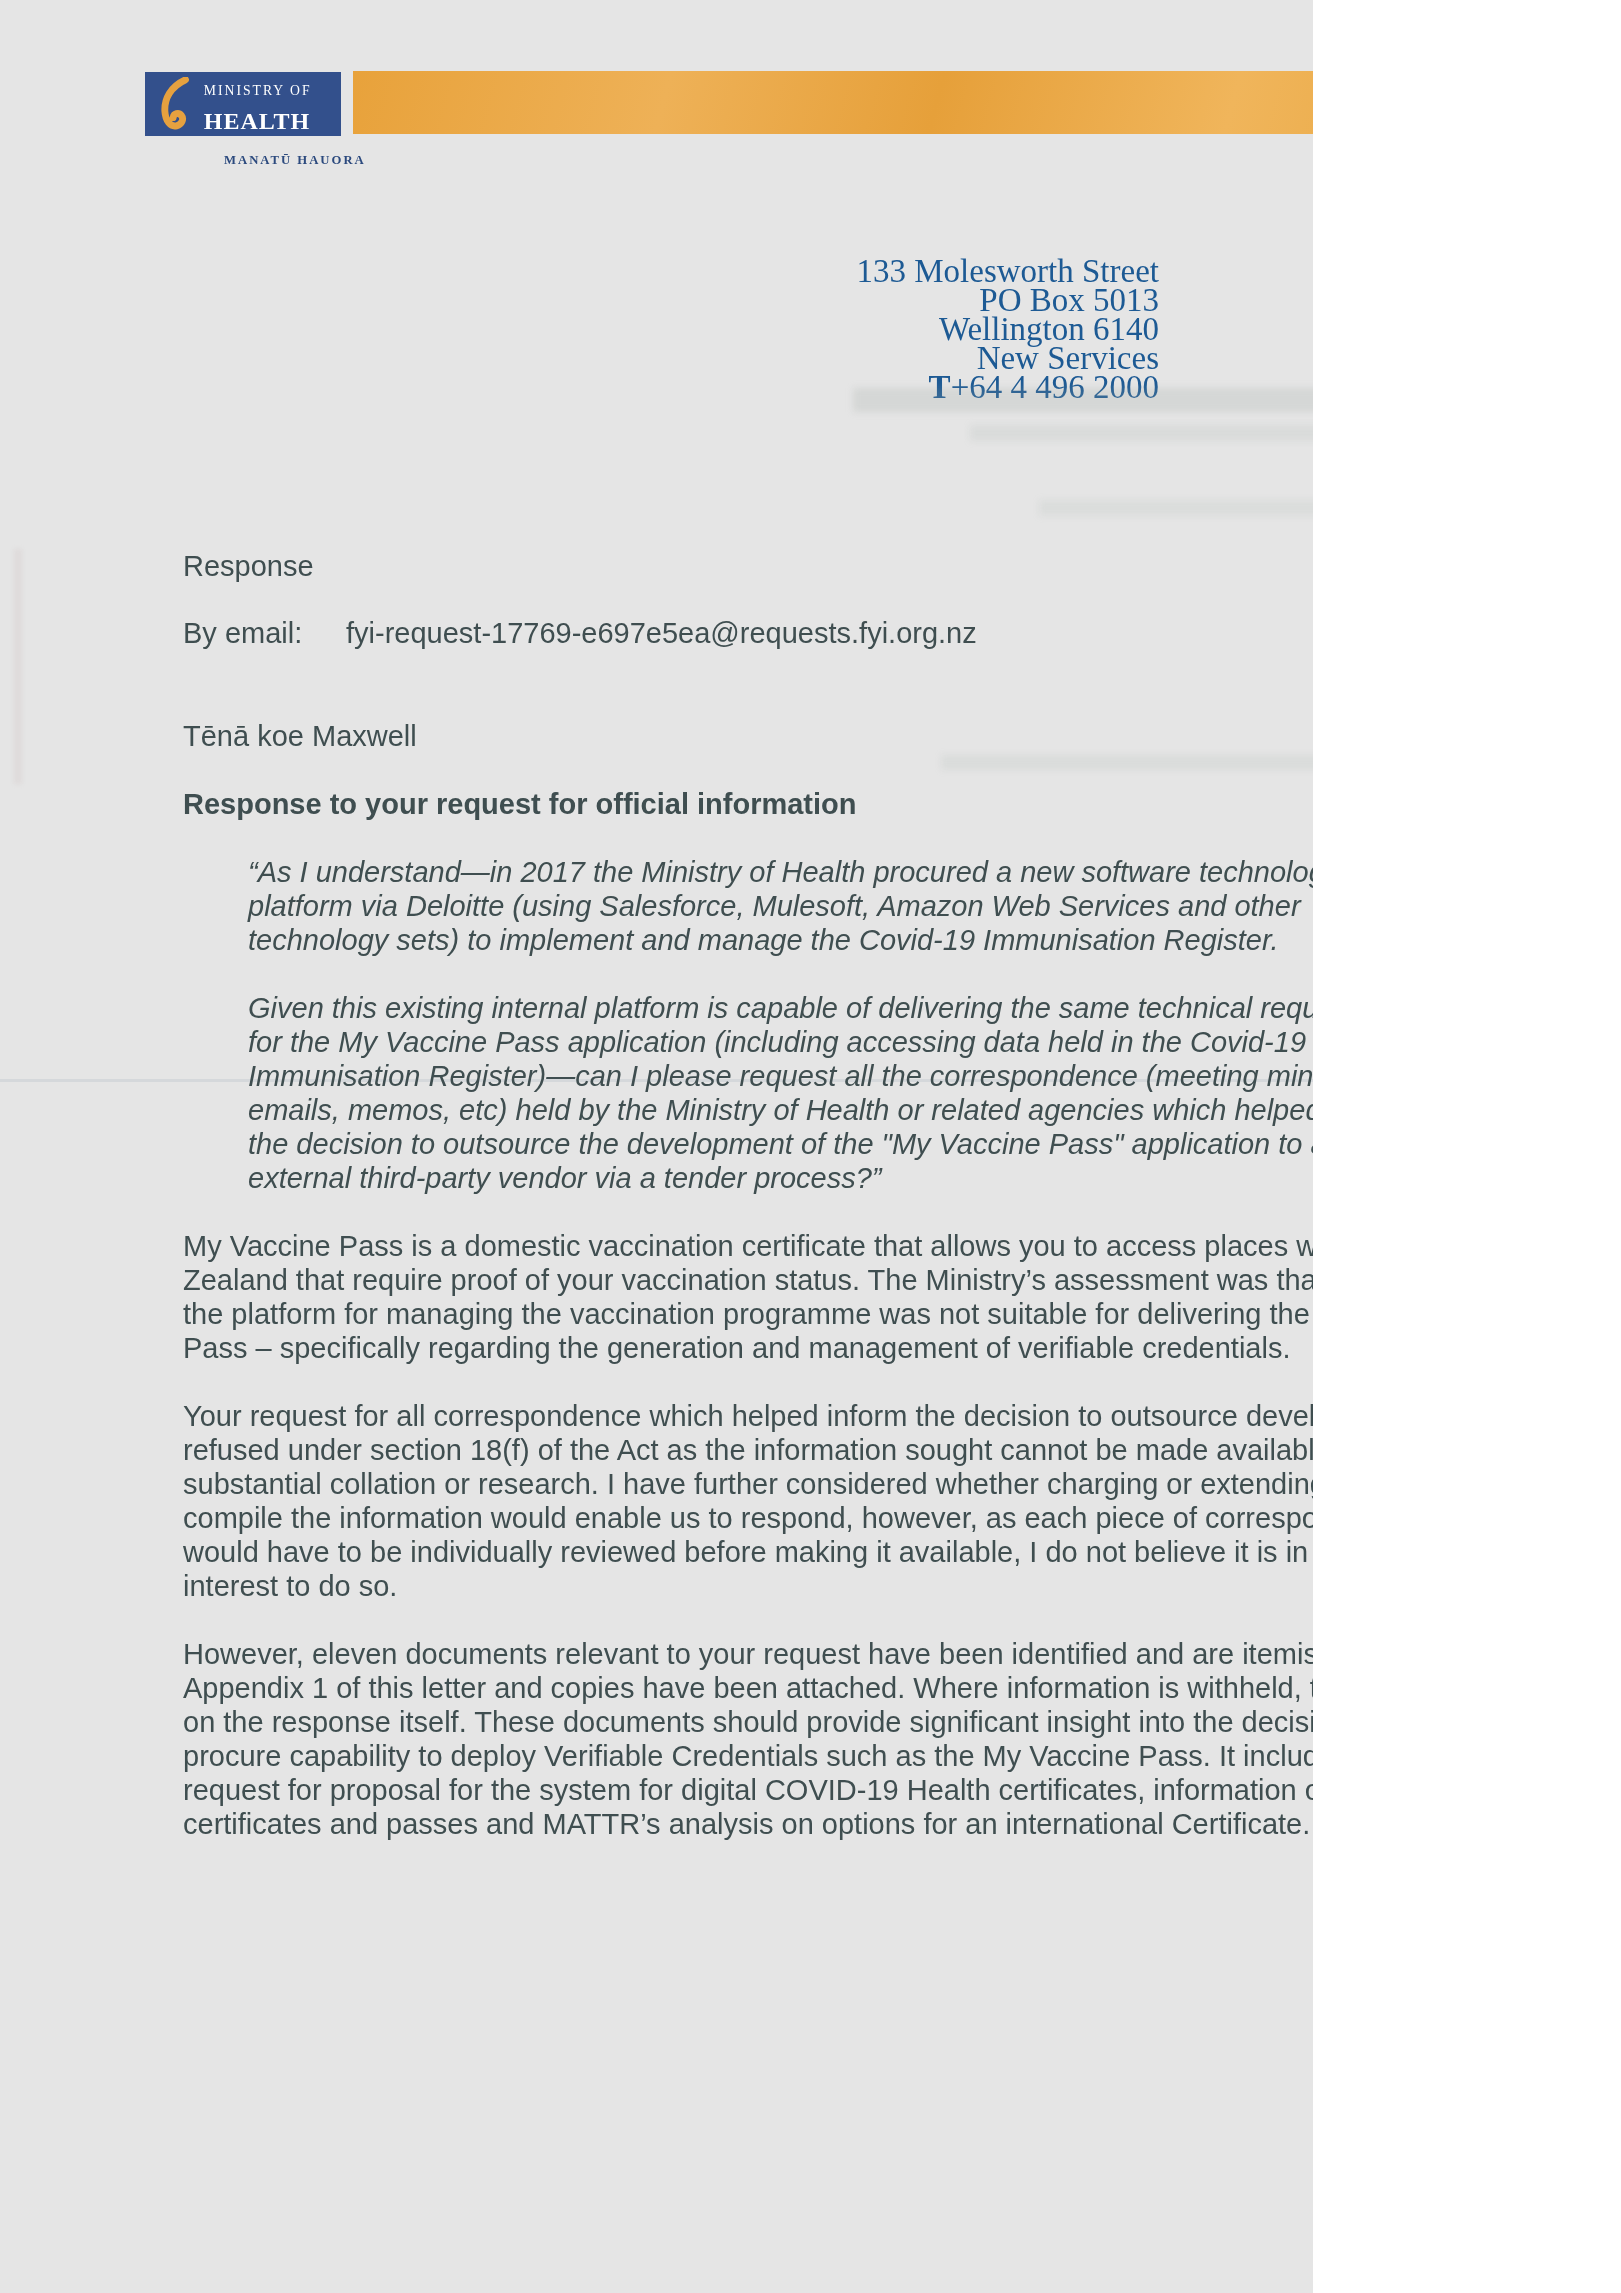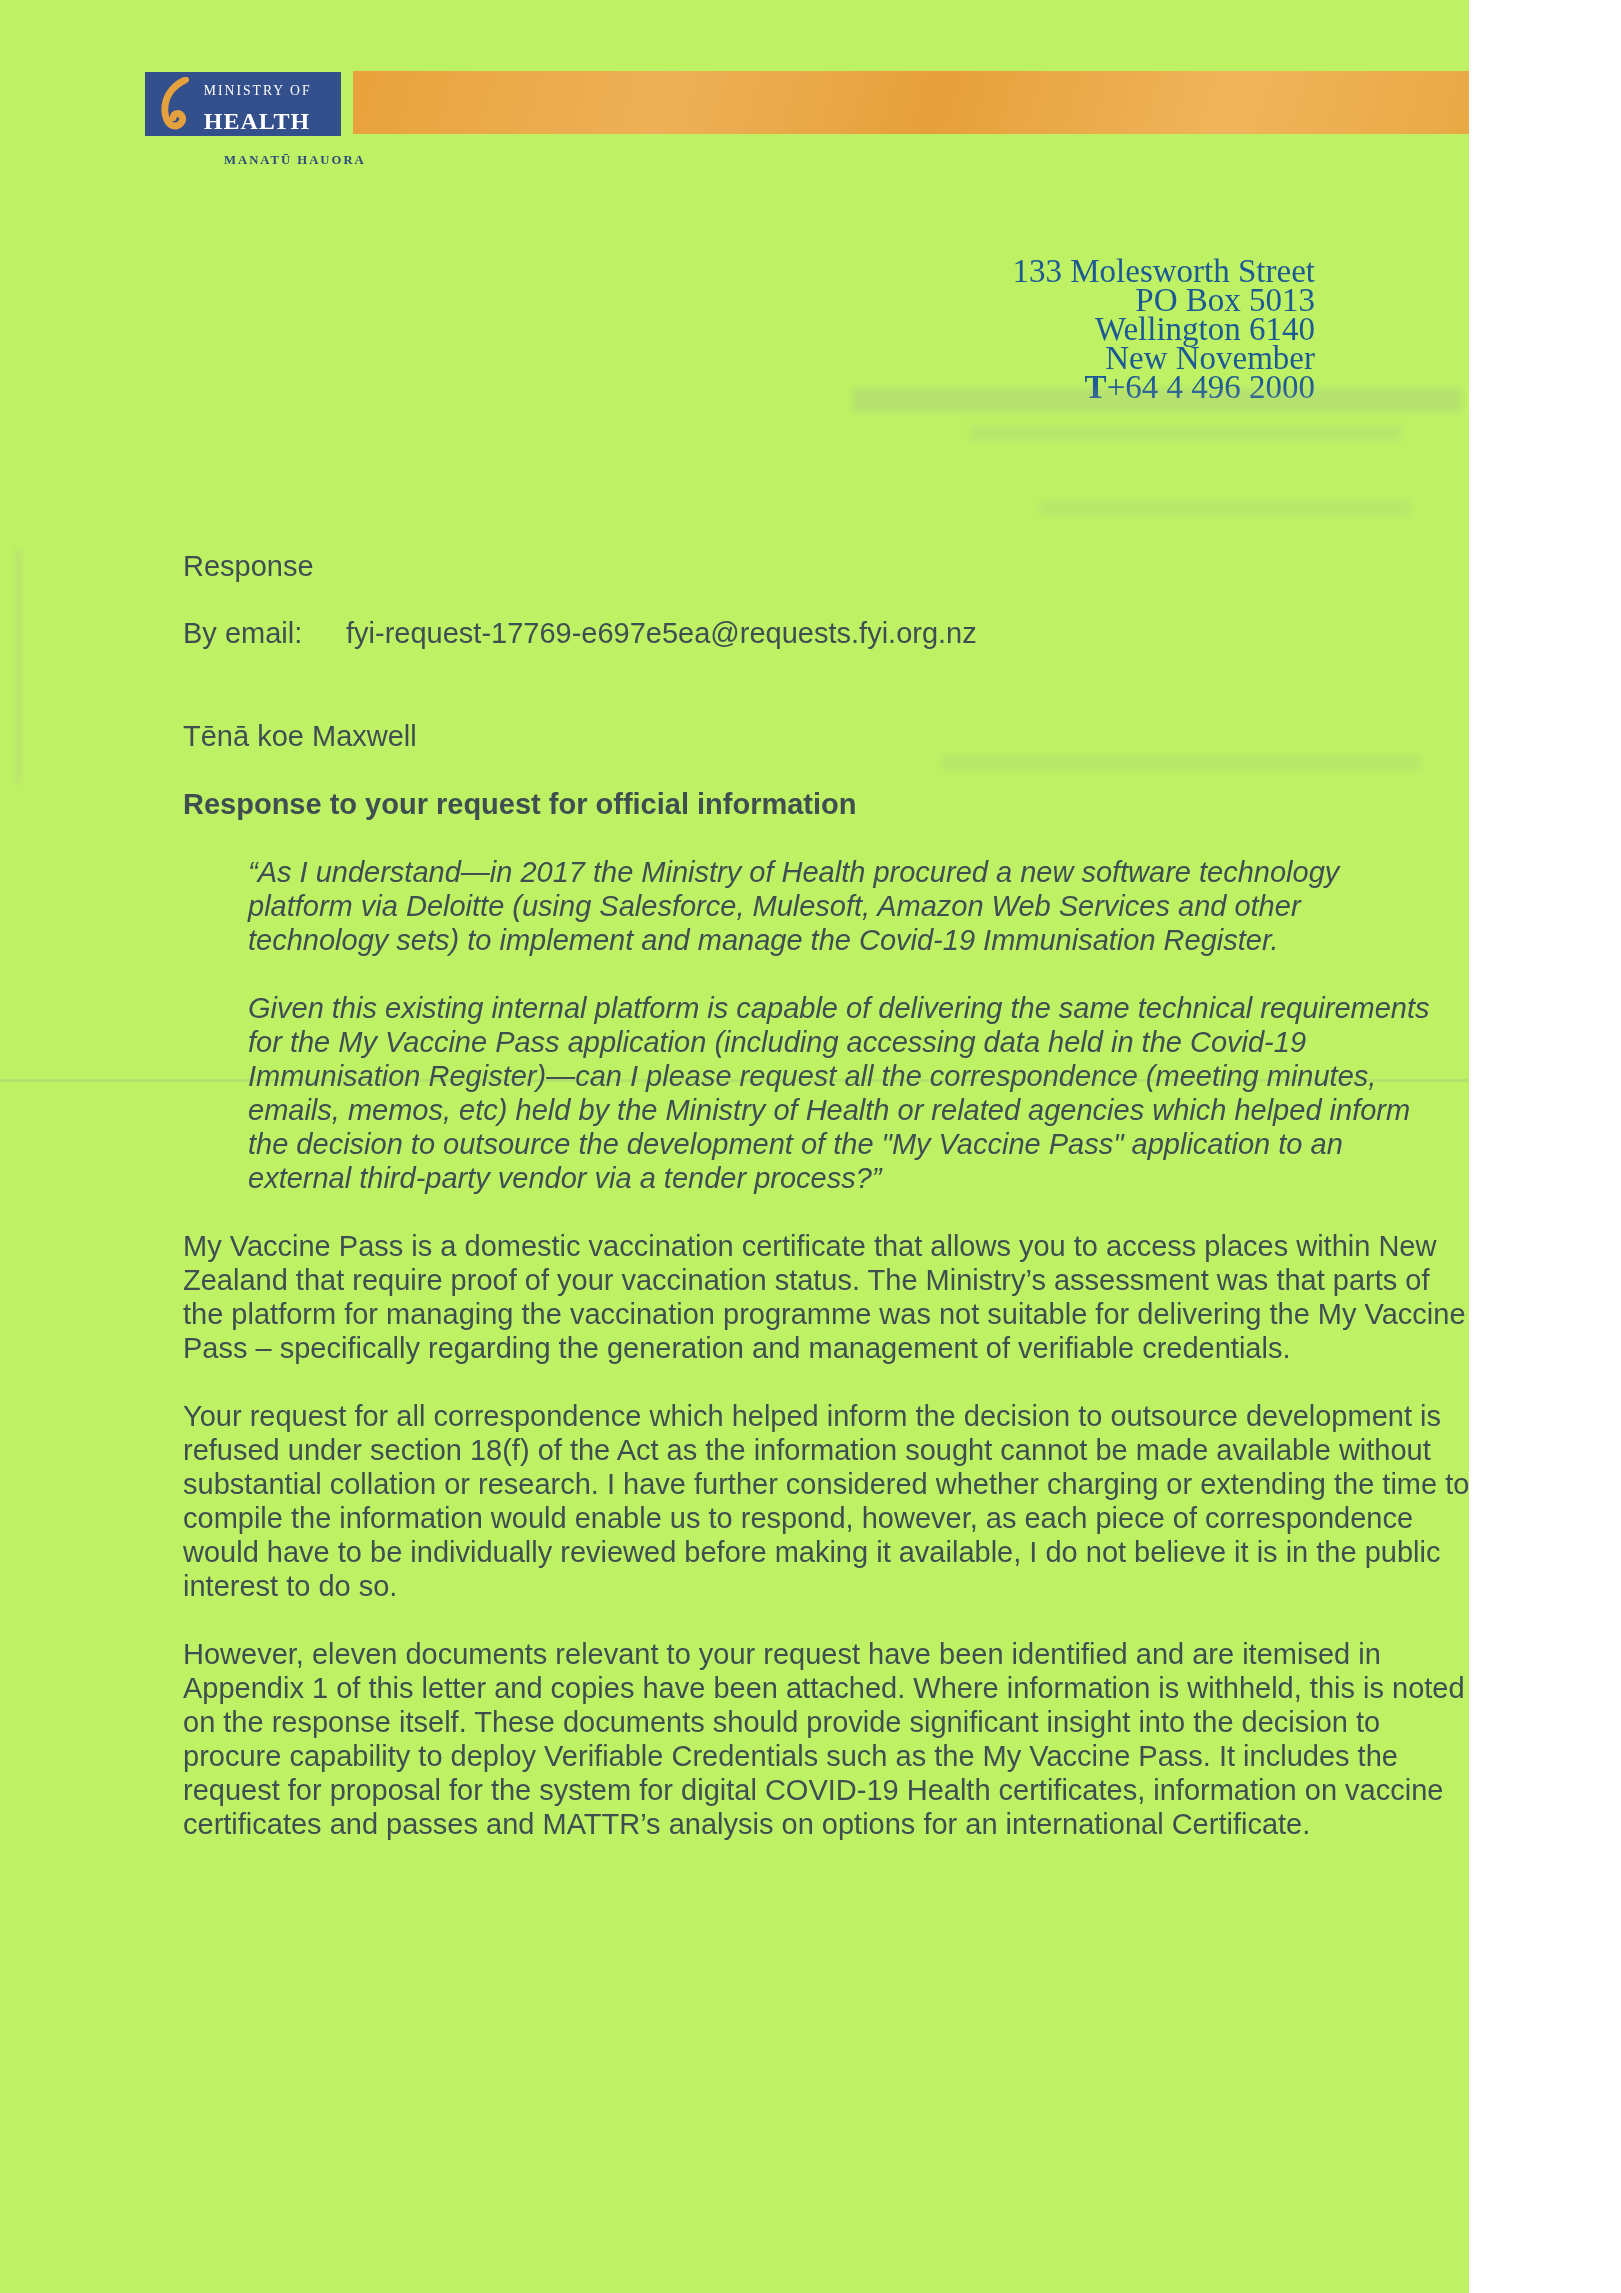--- a/index.html
+++ b/index.html
@@ -1,21 +1,21 @@
 <!DOCTYPE html>
 <html><head>
 <meta charset="utf-8">
 <style>
   * { margin: 0; padding: 0; box-sizing: border-box; }
   html, body { background: #ffffff; }
   .page {
     position: relative;
-    width: 1469px;
+    width: 1313px;
     height: 2294px;
-    background: #bef264;
+    background: #e5e5e5;
     overflow: hidden;
     font-family: "Liberation Sans", sans-serif;
     font-size: 29px;
     line-height: 34px;
     color: #3f4e50;
   }
 
   
   .logo-box {
     position: absolute;
@@ -102,21 +102,21 @@
       <div class="logo-line2">Health</div>
     </div>
   </div>
   <div class="logo-sub">MANATŪ HAUORA</div>
   <div class="banner"></div>
 
   <div class="address">
     <div>133 Molesworth Street</div>
     <div>PO Box 5013</div>
     <div>Wellington 6140</div>
-    <div>New November</div>
+    <div>New Services</div>
     <div><span class="phone-label">T</span><span>+64 4 496 2000</span></div>
   </div>
 
   <div class="artifact art1"></div>
   <div class="artifact art2"></div>
   <div class="artifact art3"></div>
   <div class="artifact art4"></div>
   <div class="artifact art-line"></div>
   <div class="artifact art-left"></div>
 

